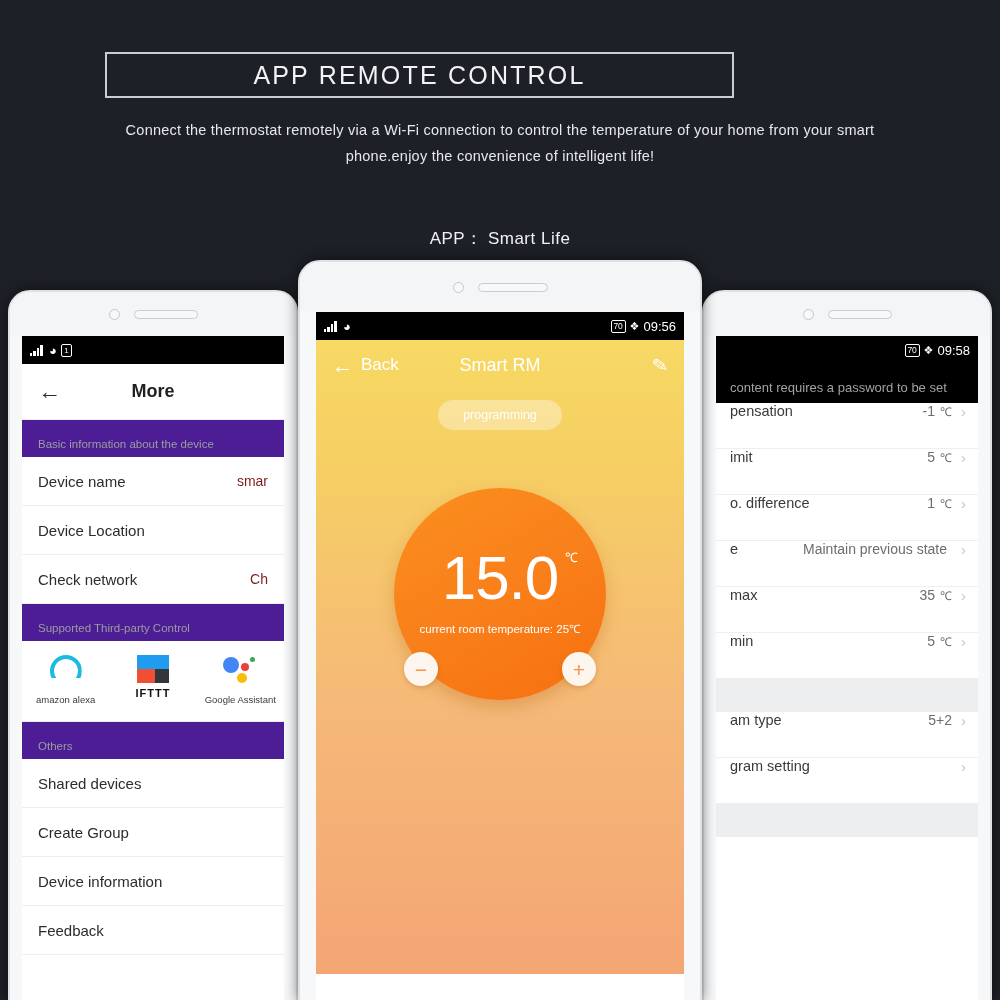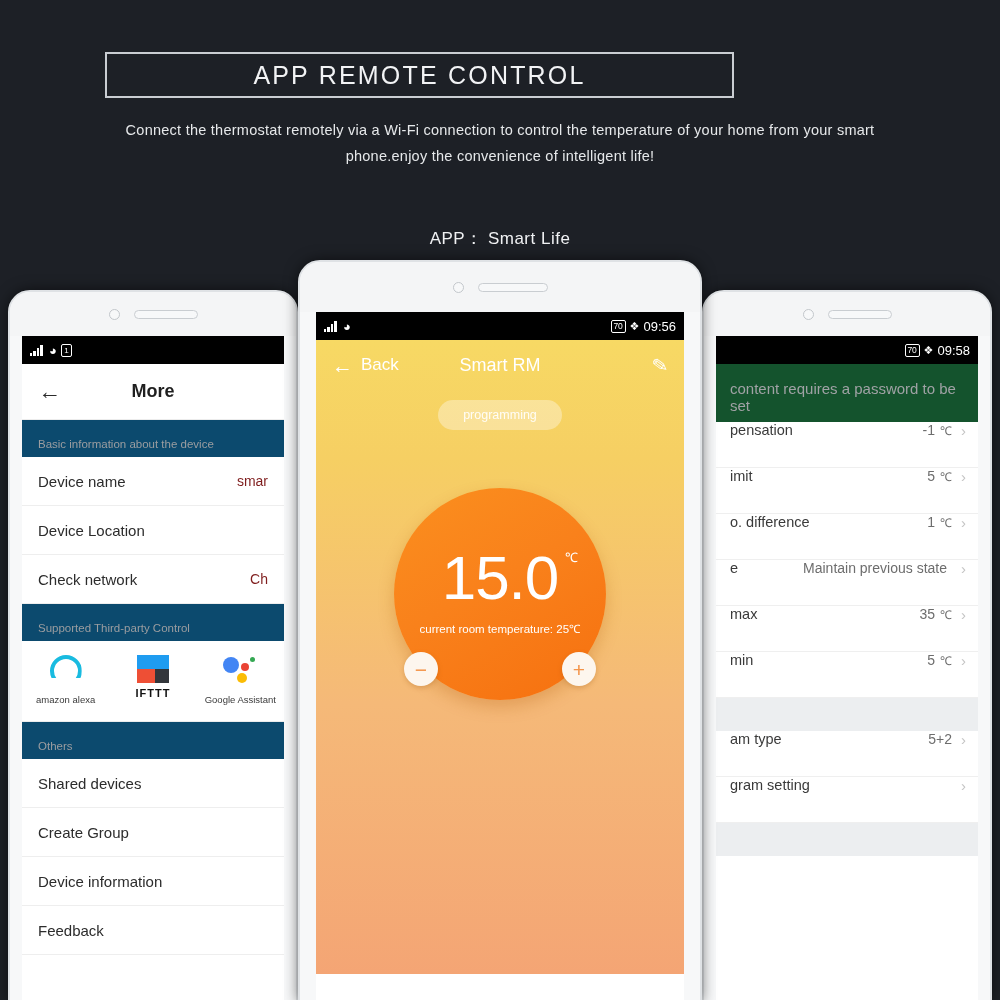--- a/index.html
+++ b/index.html
@@ -91,21 +91,21 @@
   .appbar-white{
     height:56px; background:#fff; display:flex; align-items:center;
     position:relative; border-bottom:1px solid #ececec;
   }
   .backarrow{ font-size:23px; color:#2b2b2b; margin-left:16px; line-height:1; }
   .appbar-white .ttl{
     position:absolute; left:0; right:0; text-align:center;
     font-size:18px; font-weight:bold; color:#1f1f1f;
   }
   .sect-head{
-    background:#0c4a6e; color:#9b9da0; font-size:11.5px;
+    background:#4c1d95; color:#9b9da0; font-size:11.5px;
     padding:18px 16px 7px 16px;
   }
   .row{
     background:#fff; height:49px; display:flex; align-items:center;
     padding:0 16px; border-bottom:1px solid #eeeeee;
     font-size:15px; color:#2c2c2c;
   }
   .row .val{ margin-left:auto; color:#7f1d1d; font-size:14px; white-space:nowrap; }
   .brands{
     background:#fff; display:flex; padding:14px 0 16px 0;
@@ -165,21 +165,21 @@
     display:flex;
   }
   .c-tabbar div{ flex:1; }
 
   
   .r-appbar{
     height:52px; background:#f2ce63; display:flex; align-items:center;
     justify-content:center;
   }
   .r-appbar .ttl{ color:#fff; font-size:18px; margin-right:46px; }
-  .r-note{ background:#14532d; color:#a0a2a5; font-size:15px; padding:16px 14px 8px 14px; }
+  .r-note{ background:#000000; color:#a0a2a5; font-size:13px; padding:16px 14px 8px 14px; }
   .r-row{
     background:#fff; height:46px; display:flex; align-items:flex-start;
     padding:0 12px 0 14px; border-bottom:1px solid #efefef;
     font-size:14.5px; color:#3a3a3a;
   }
   .r-row .rv{ margin-left:auto; color:#6d6d6d; font-size:14px; white-space:nowrap; }
   .r-row .ru{ color:#6d6d6d; font-size:12px; margin-left:5px; }
   .r-row .chev{ color:#c4c4c4; font-size:15px; margin-left:9px; }
   .r-gap{ height:33px; background:#eceef0; }
 </style>

